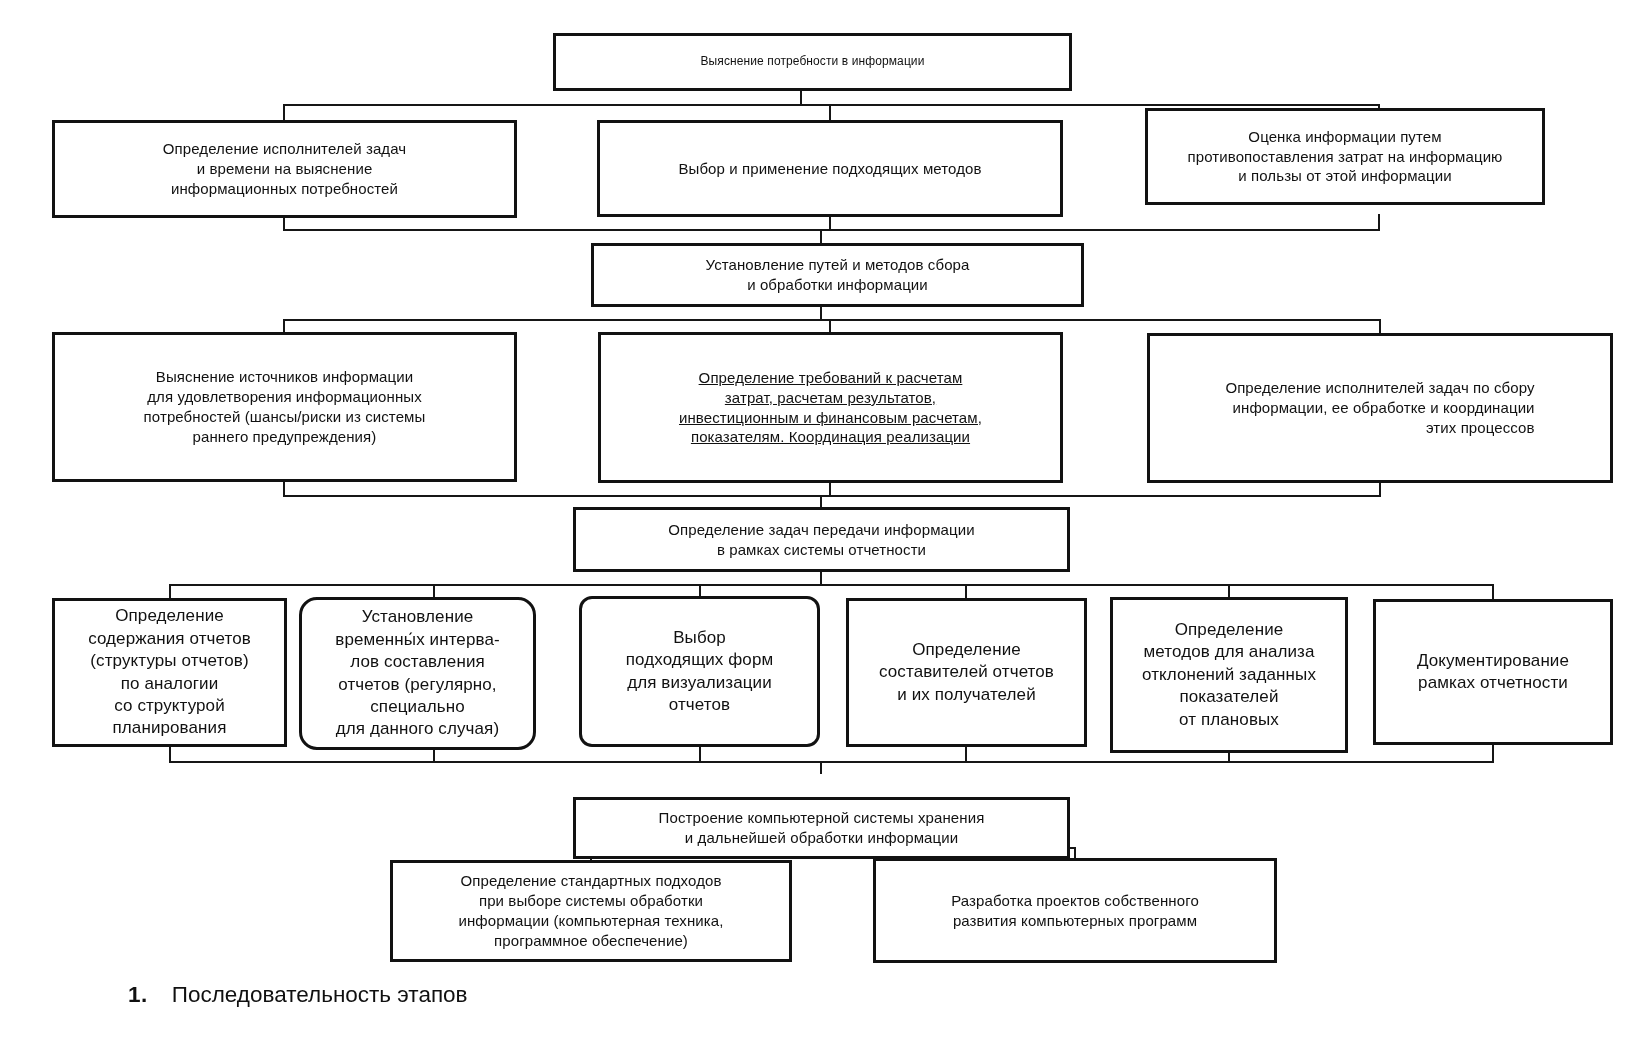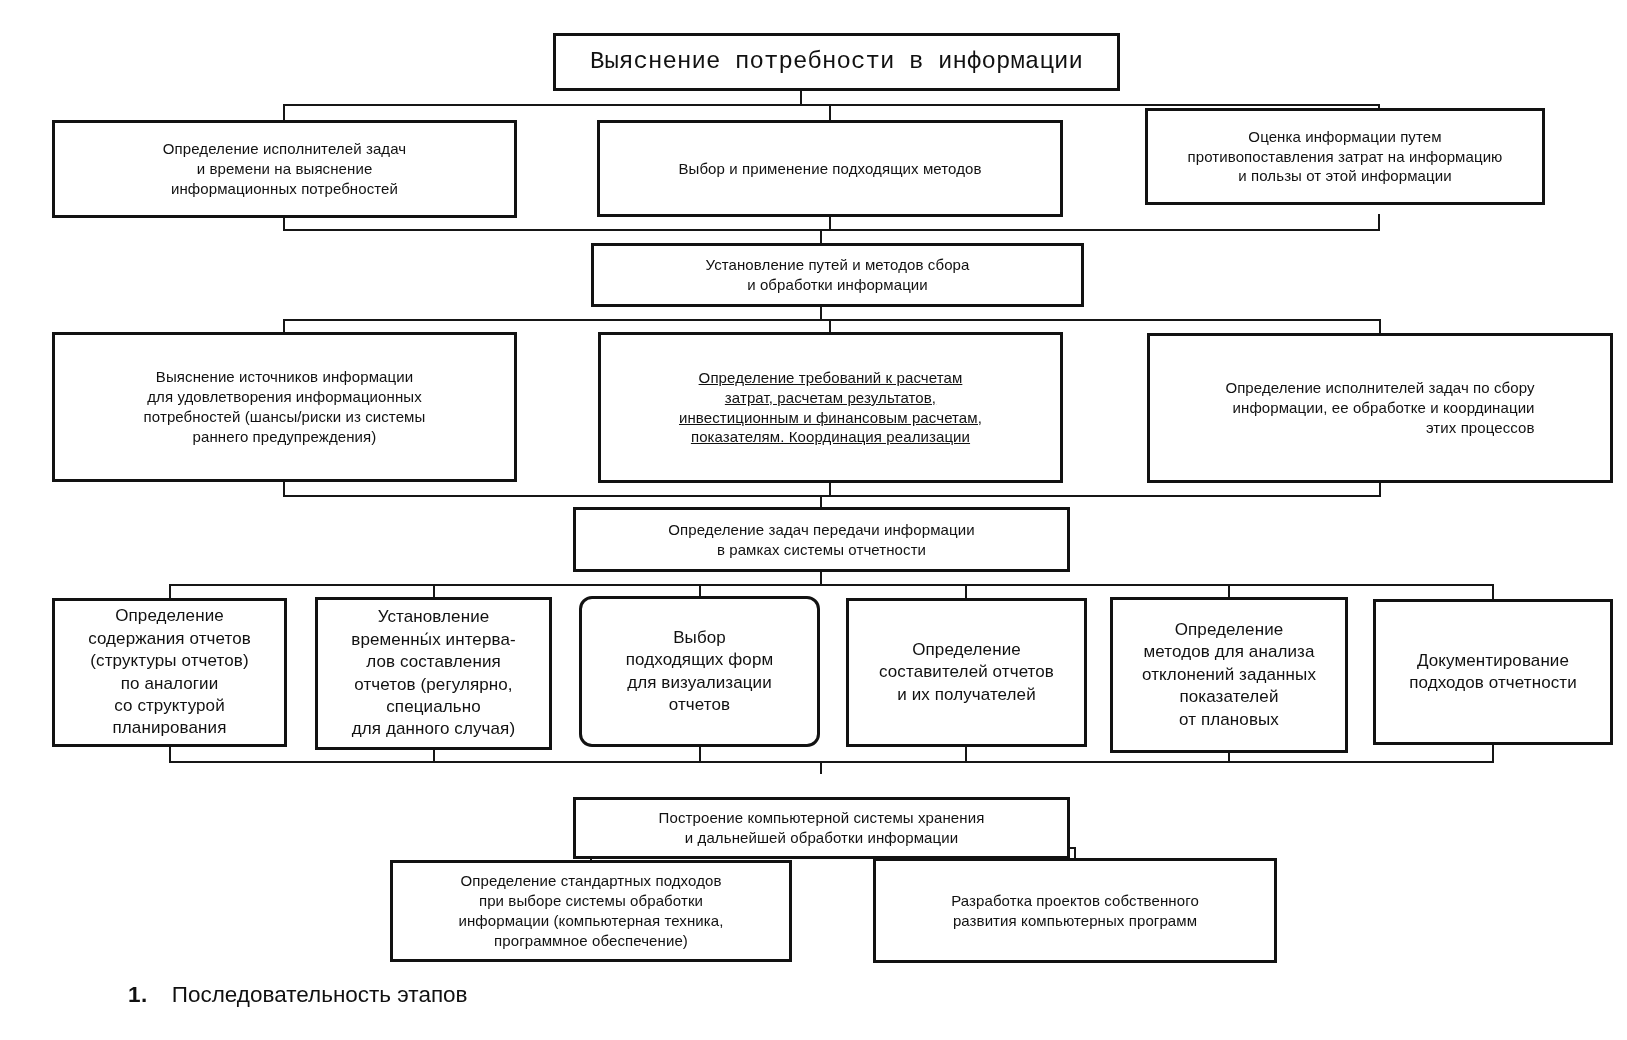--- a/index.html
+++ b/index.html
@@ -49,21 +49,21 @@
     display: flex;
     align-items: baseline;
   }
   #caption .num { font-weight: bold; margin-right: 24px; letter-spacing: 0.5px; }
 </style>
 </head>
 <body>
 
 <div id="canvas">
 
-  <div class="box" style="left:553px; top:33px; width:567px; height:58px; font-size:24px;font-family:Liberation Mono, monospace;">Выяснение потребности в информации</div>
+  <div class="box" style="left:553px; top:33px; width:519px; height:58px; font-size:12px;">Выяснение потребности в информации</div>
 
   <div class="box" style="left:52px; top:120px; width:465px; height:98px;">Определение исполнителей задач
 и времени на выяснение
 информационных потребностей</div>
   <div class="box" style="left:597px; top:120px; width:466px; height:97px;">Выбор и применение подходящих методов</div>
   <div class="box" style="left:1145px; top:108px; width:400px; height:97px;">Оценка информации путем
 противопоставления затрат на информацию
 и пользы от этой информации</div>
 
   <div class="box" style="left:591px; top:243px; width:493px; height:64px;">Установление путей и методов сбора
@@ -83,40 +83,40 @@
 
   <div class="box" style="left:573px; top:507px; width:497px; height:65px;">Определение задач передачи информации
 в рамках системы отчетности</div>
 
   <div class="box small" style="left:52px; top:598px; width:235px; height:149px;">Определение
 содержания отчетов
 (структуры отчетов)
 по аналогии
 со структурой
 планирования</div>
-  <div class="box small" style="left:315px; top:597px; width:237px; height:153px;">Установление
+  <div class="box small" style="left:299px; top:597px; width:237px; height:153px;border-radius:18px;">Установление
 временны́х интерва-
 лов составления
 отчетов (регулярно,
 специально
 для данного случая)</div>
   <div class="box small" style="left:579px; top:596px; width:241px; height:151px;border-radius:13px;">Выбор
 подходящих форм
 для визуализации
 отчетов</div>
   <div class="box small" style="left:846px; top:598px; width:241px; height:149px;">Определение
 составителей отчетов
 и их получателей</div>
   <div class="box small" style="left:1110px; top:597px; width:238px; height:156px;">Определение
 методов для анализа
 отклонений заданных
 показателей
 от плановых</div>
   <div class="box small" style="left:1373px; top:599px; width:240px; height:146px;">Документирование
-подходов отчетности</div>
+рамках отчетности</div>
 
   <div class="box" style="left:573px; top:797px; width:497px; height:62px;">Построение компьютерной системы хранения
 и дальнейшей обработки информации</div>
 
   <div class="box" style="left:390px; top:860px; width:402px; height:102px;">Определение стандартных подходов
 при выборе системы обработки
 информации (компьютерная техника,
 программное обеспечение)</div>
   <div class="box" style="left:873px; top:858px; width:404px; height:105px;">Разработка проектов собственного
 развития компьютерных программ</div>

